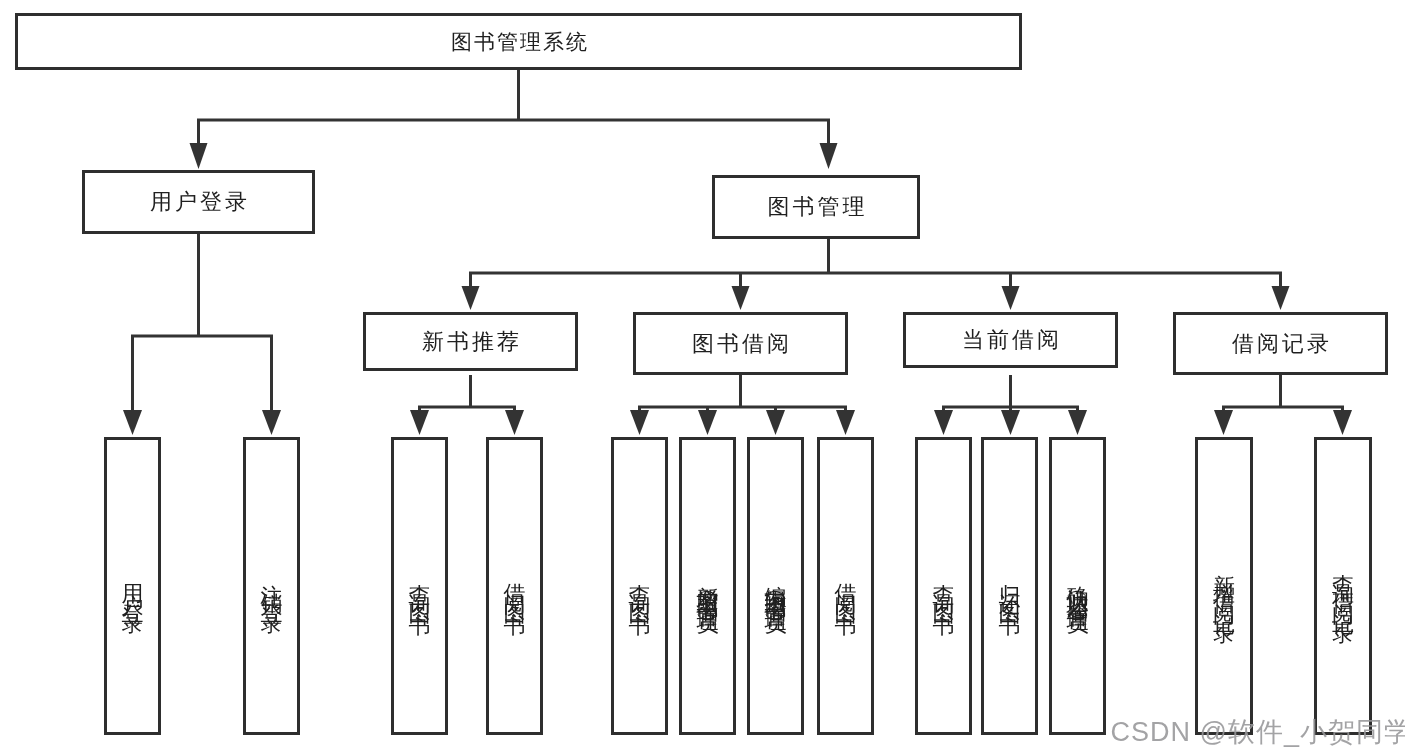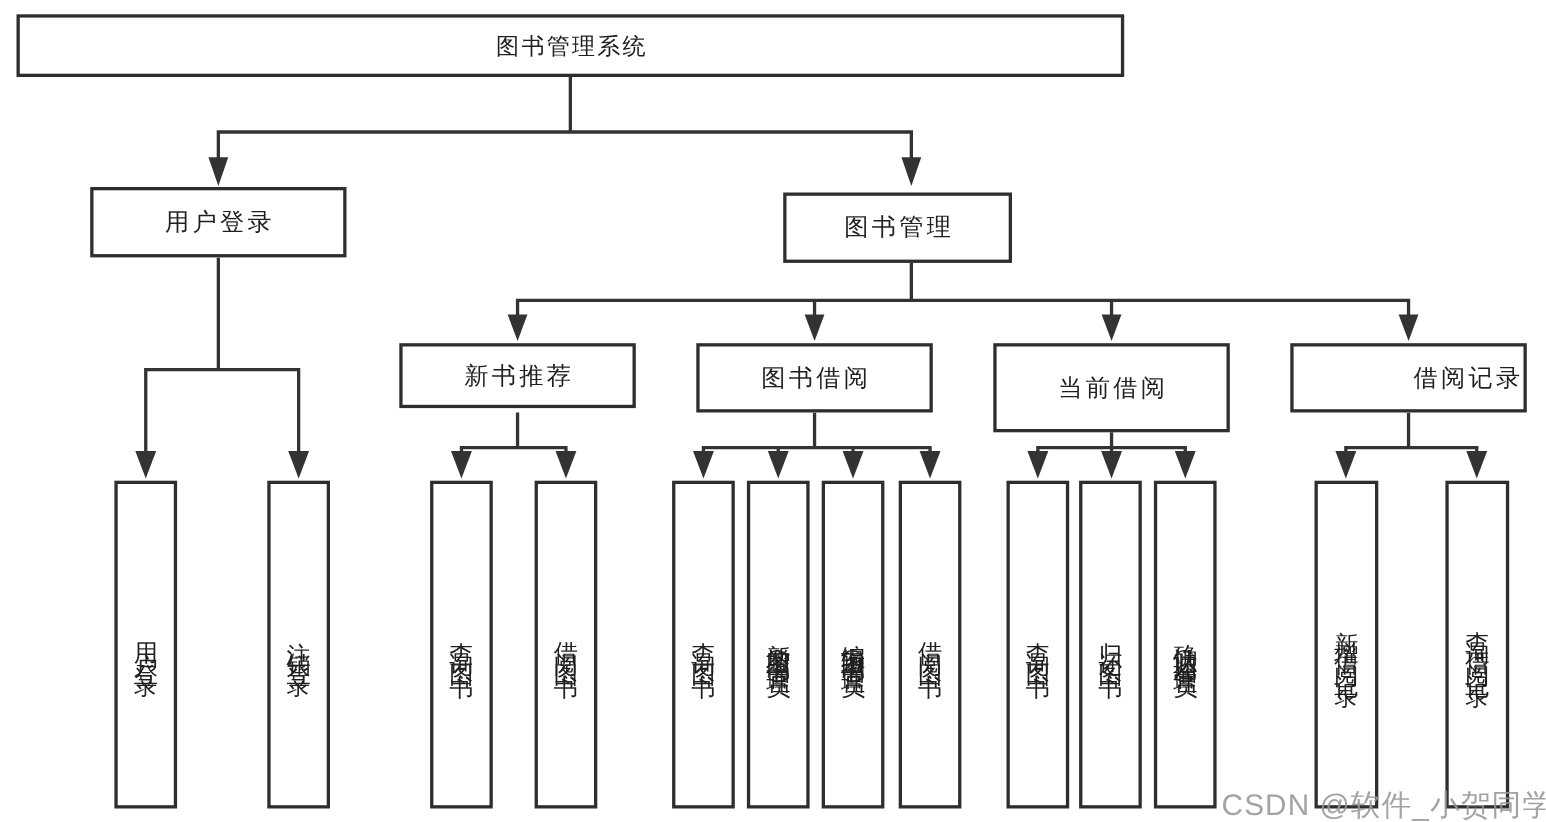--- a/index.html
+++ b/index.html
@@ -117,24 +117,24 @@
   <div class="node h" style="left:712px; top:175px; width:208px; height:64px;">
     <span class="lbl">图书管理</span>
   </div>
 
   <div class="node h" style="left:363px; top:312px; width:215px; height:59px;">
     <span class="lbl">新书推荐</span>
   </div>
   <div class="node h" style="left:633px; top:312px; width:215px; height:63px;">
     <span class="lbl">图书借阅</span>
   </div>
-  <div class="node h" style="left:903px; top:312px; width:215px; height:81px;">
+  <div class="node h" style="left:903px; top:312px; width:215px; height:56px;">
     <span class="lbl">当前借阅</span>
   </div>
-  <div class="node h" style="left:1173px; top:312px; width:215px; height:63px;justify-content:flex-end;">
+  <div class="node h" style="left:1173px; top:312px; width:215px; height:63px;">
     <span class="lbl">借阅记录</span>
   </div>
 
   <div class="node v" style="left:104px; top:437px; width:57px; height:298px;">
     <span class="lbl">用户登录</span>
   </div>
   <div class="node v" style="left:243px; top:437px; width:57px; height:298px;">
     <span class="lbl">注销登录</span>
   </div>
 

